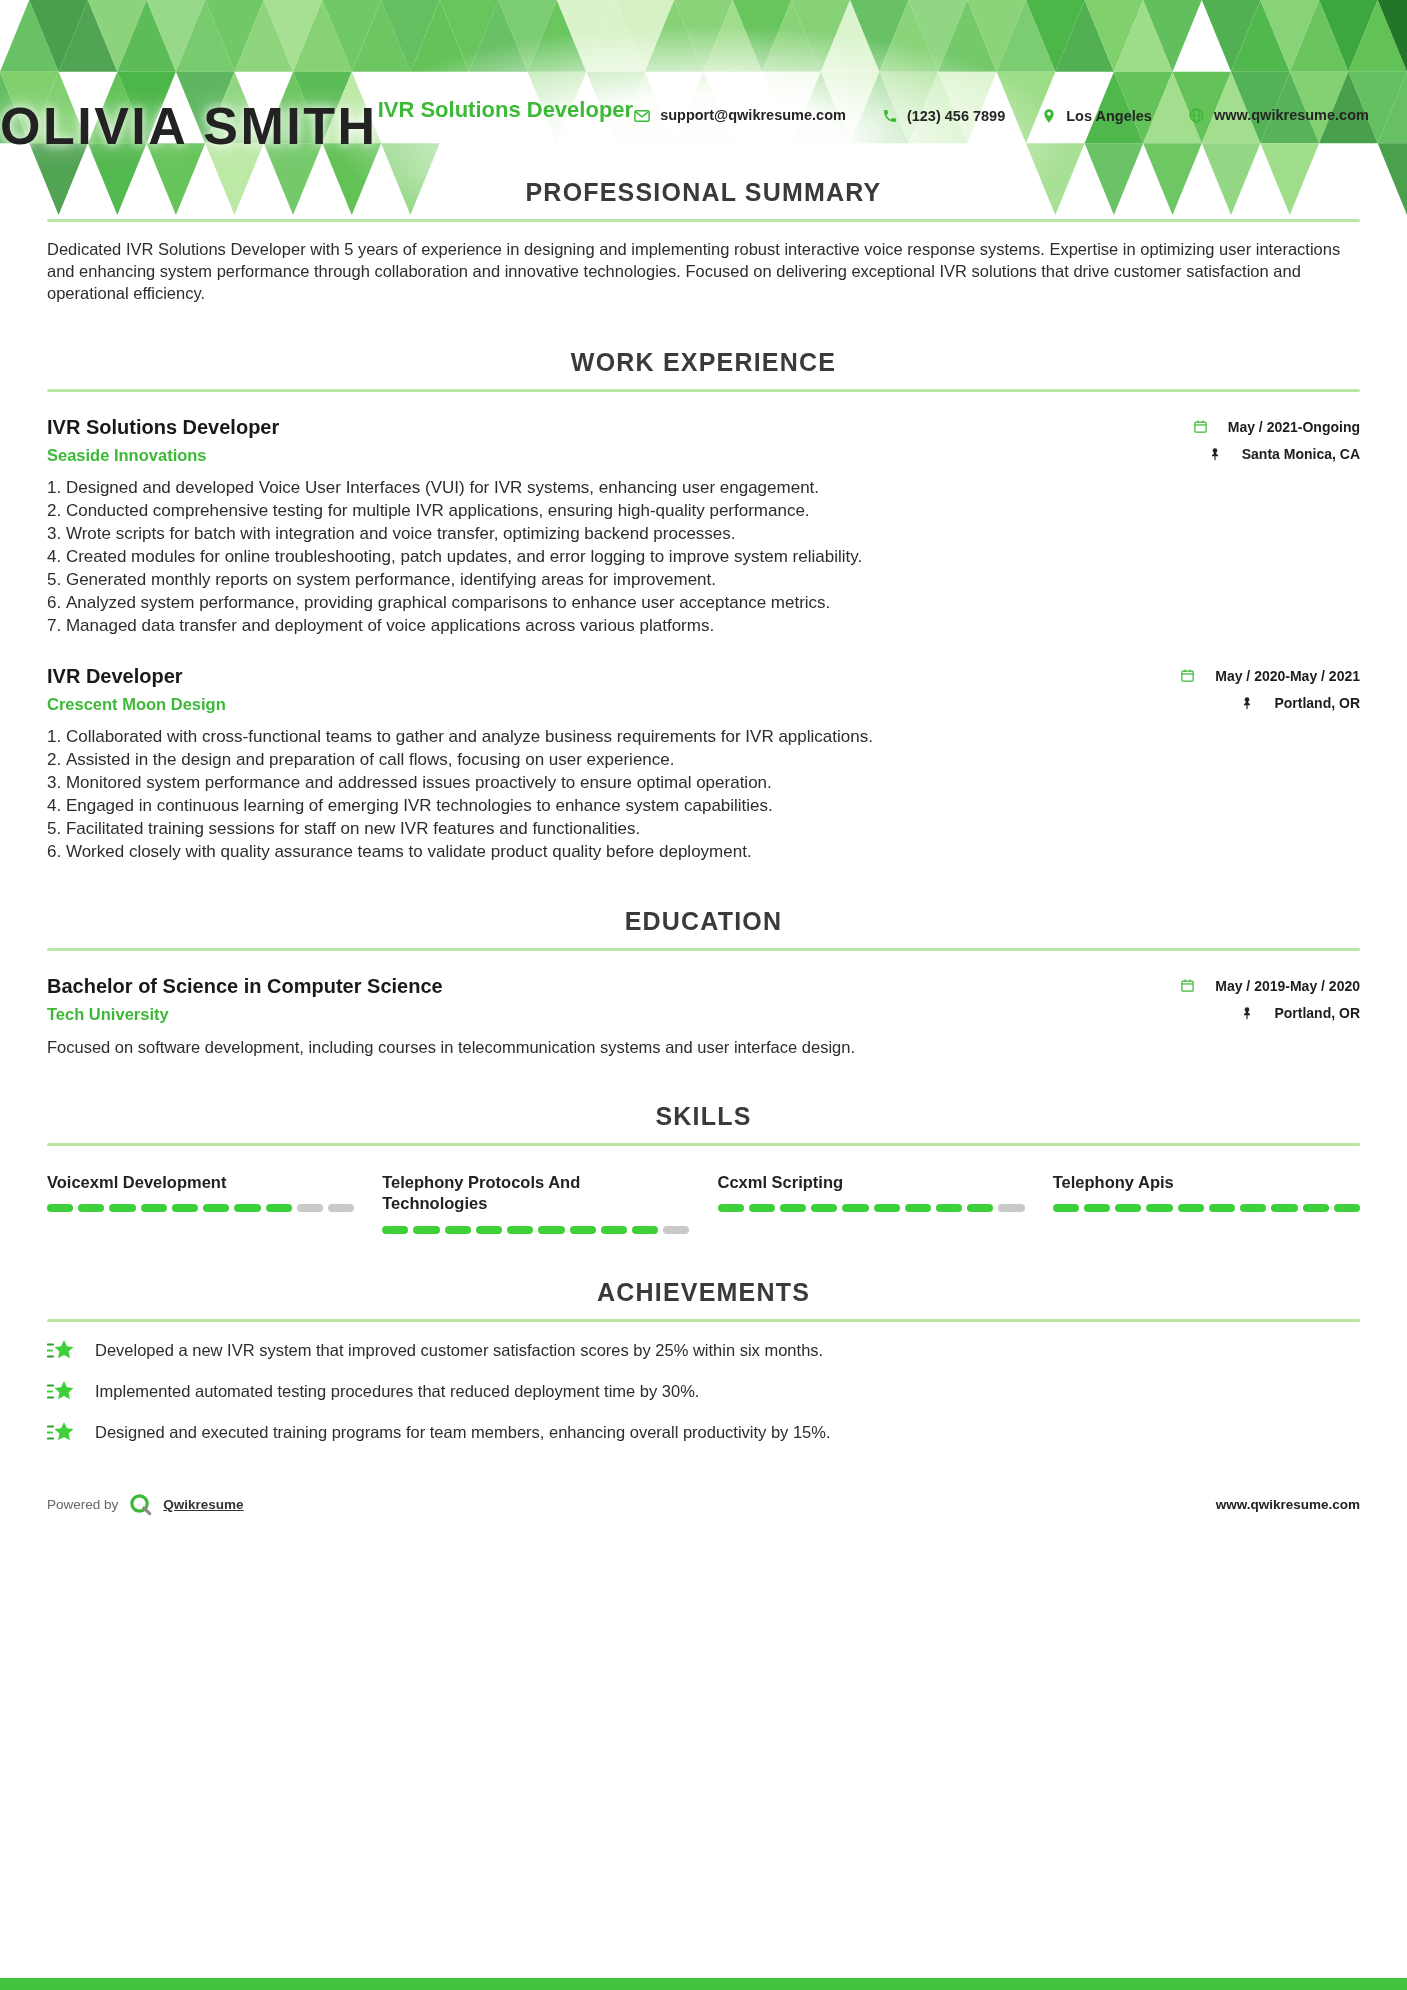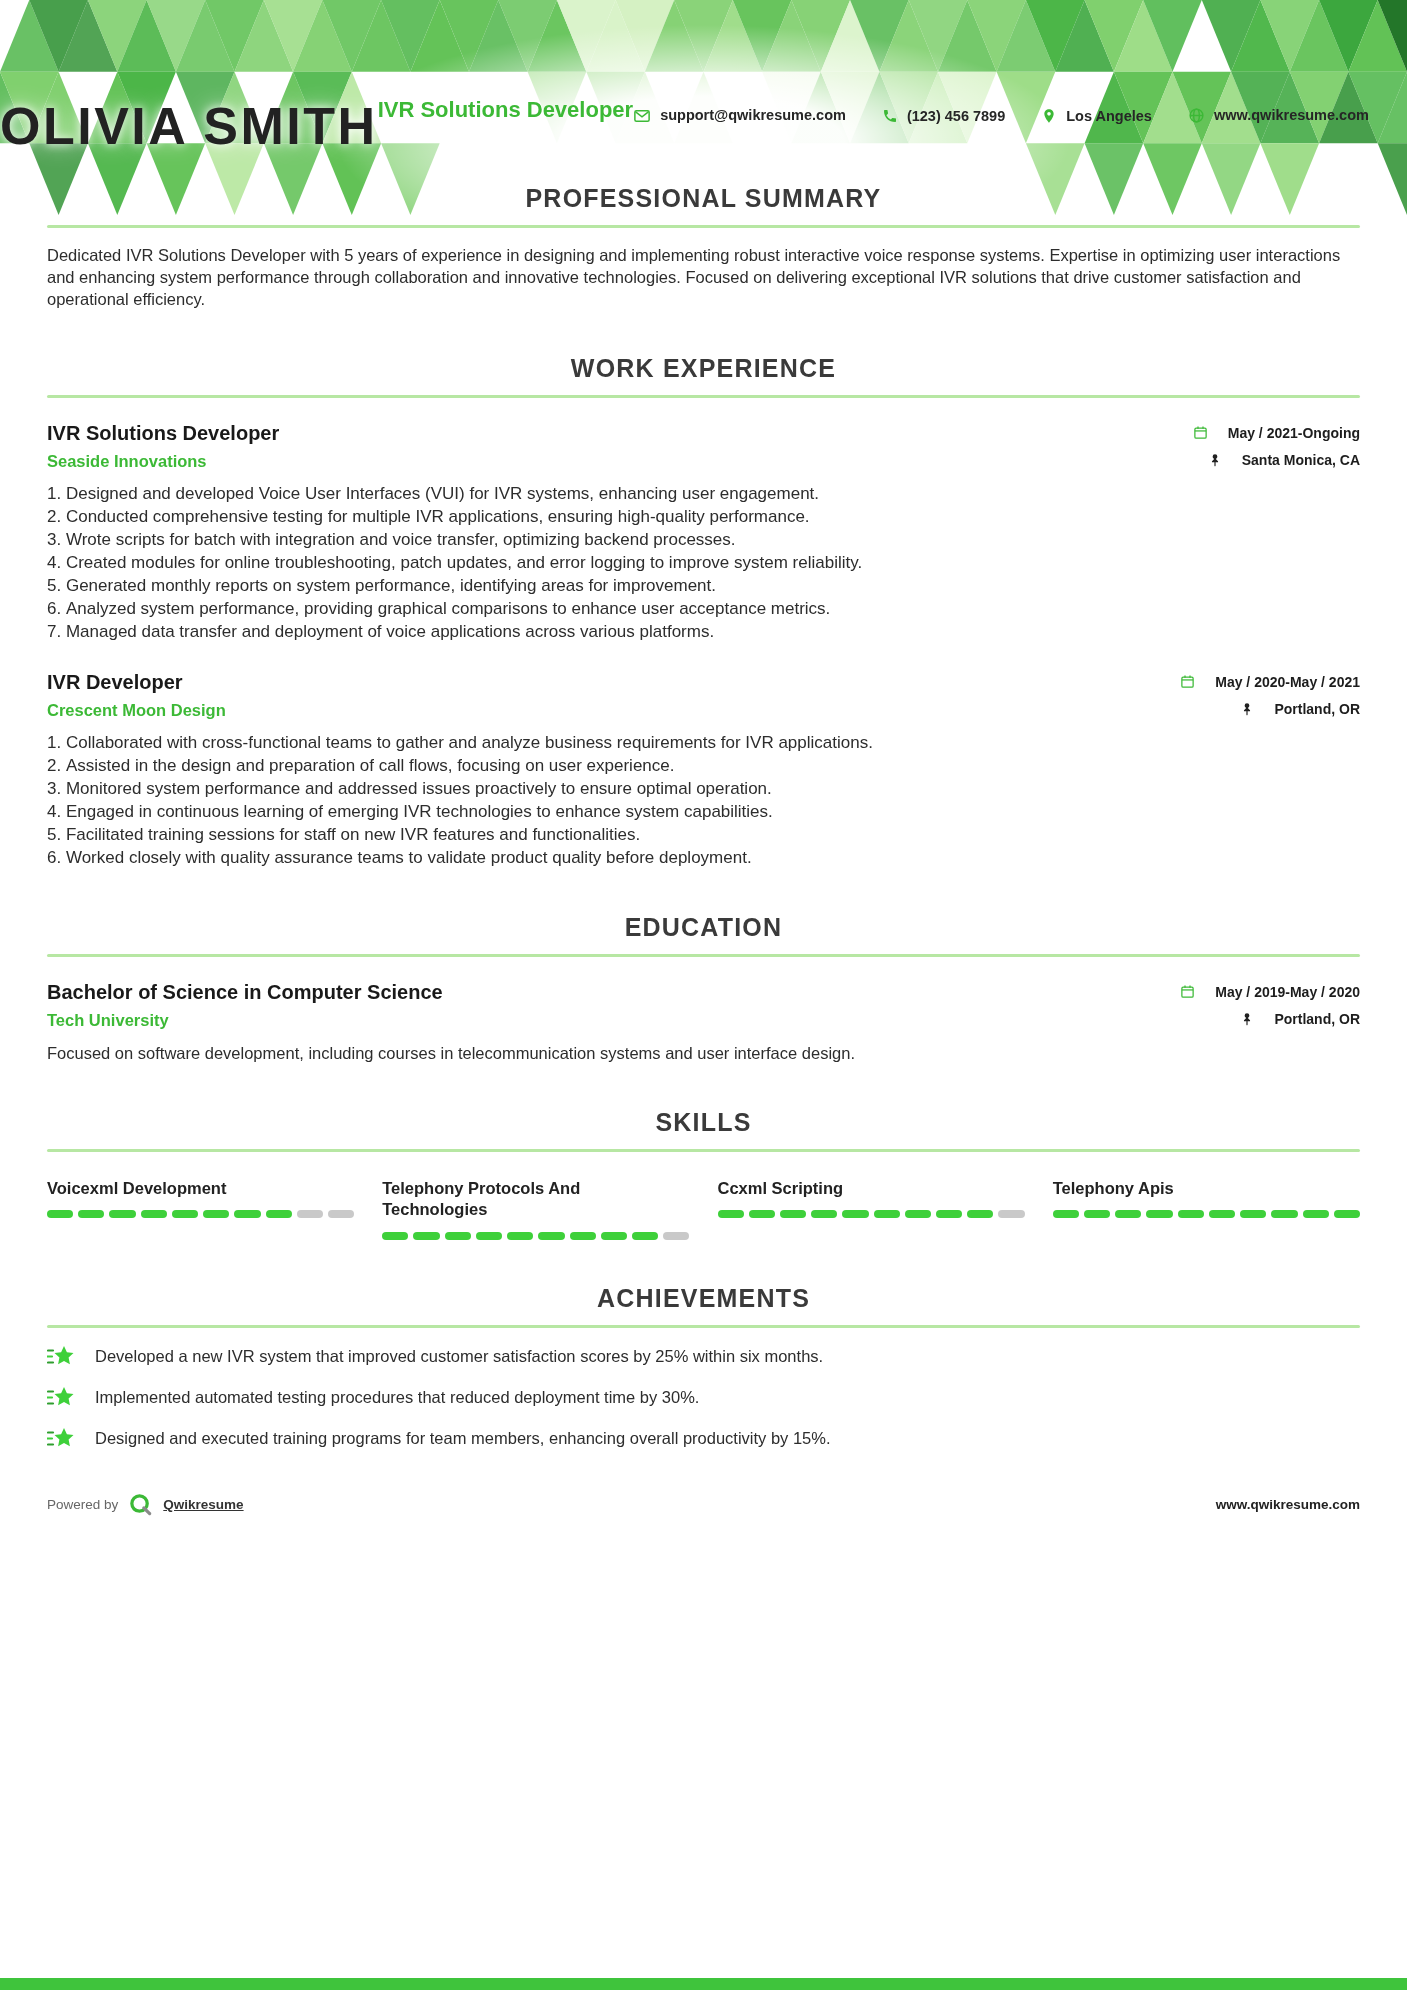--- a/index.html
+++ b/index.html
@@ -27,21 +27,21 @@
   .role{margin-top:4px;font-size:22px;font-weight:700;color:var(--accent);
     text-shadow:0 0 8px rgba(255,255,255,.95);}
   .contact-row{margin-top:16px;display:flex;align-items:center;gap:36px;font-size:14.5px;font-weight:700;color:#262626;}
   .contact-item{display:flex;gap:9px;}
   .icn{display:inline-flex;align-items:center;}
   .icn svg{display:block;}
 
   
   .content{position:relative;z-index:1;padding:0 47px;}
   .section{margin-top:44px;}
-  .section.first{margin-top:8px;}
+  .section.first{margin-top:2px;}
   .section-title{text-align:center;font-size:25px;font-weight:700;letter-spacing:1.2px;color:var(--heading);}
   .section-underline{height:3px;background:var(--underline);margin-top:12px;border-radius:2px;}
   .para{margin-top:16px;font-size:16.5px;line-height:22px;color:var(--body);}
 
   
   .job{margin-top:24px;}
   .job + .job{margin-top:28px;}
   .row{display:flex;justify-content:space-between;align-items:baseline;}
   .job-title{font-size:20px;font-weight:700;color:#191919;}
   .meta{display:flex;align-items:center;gap:20px;font-size:14px;font-weight:700;color:#1d1d1d;white-space:nowrap;}

